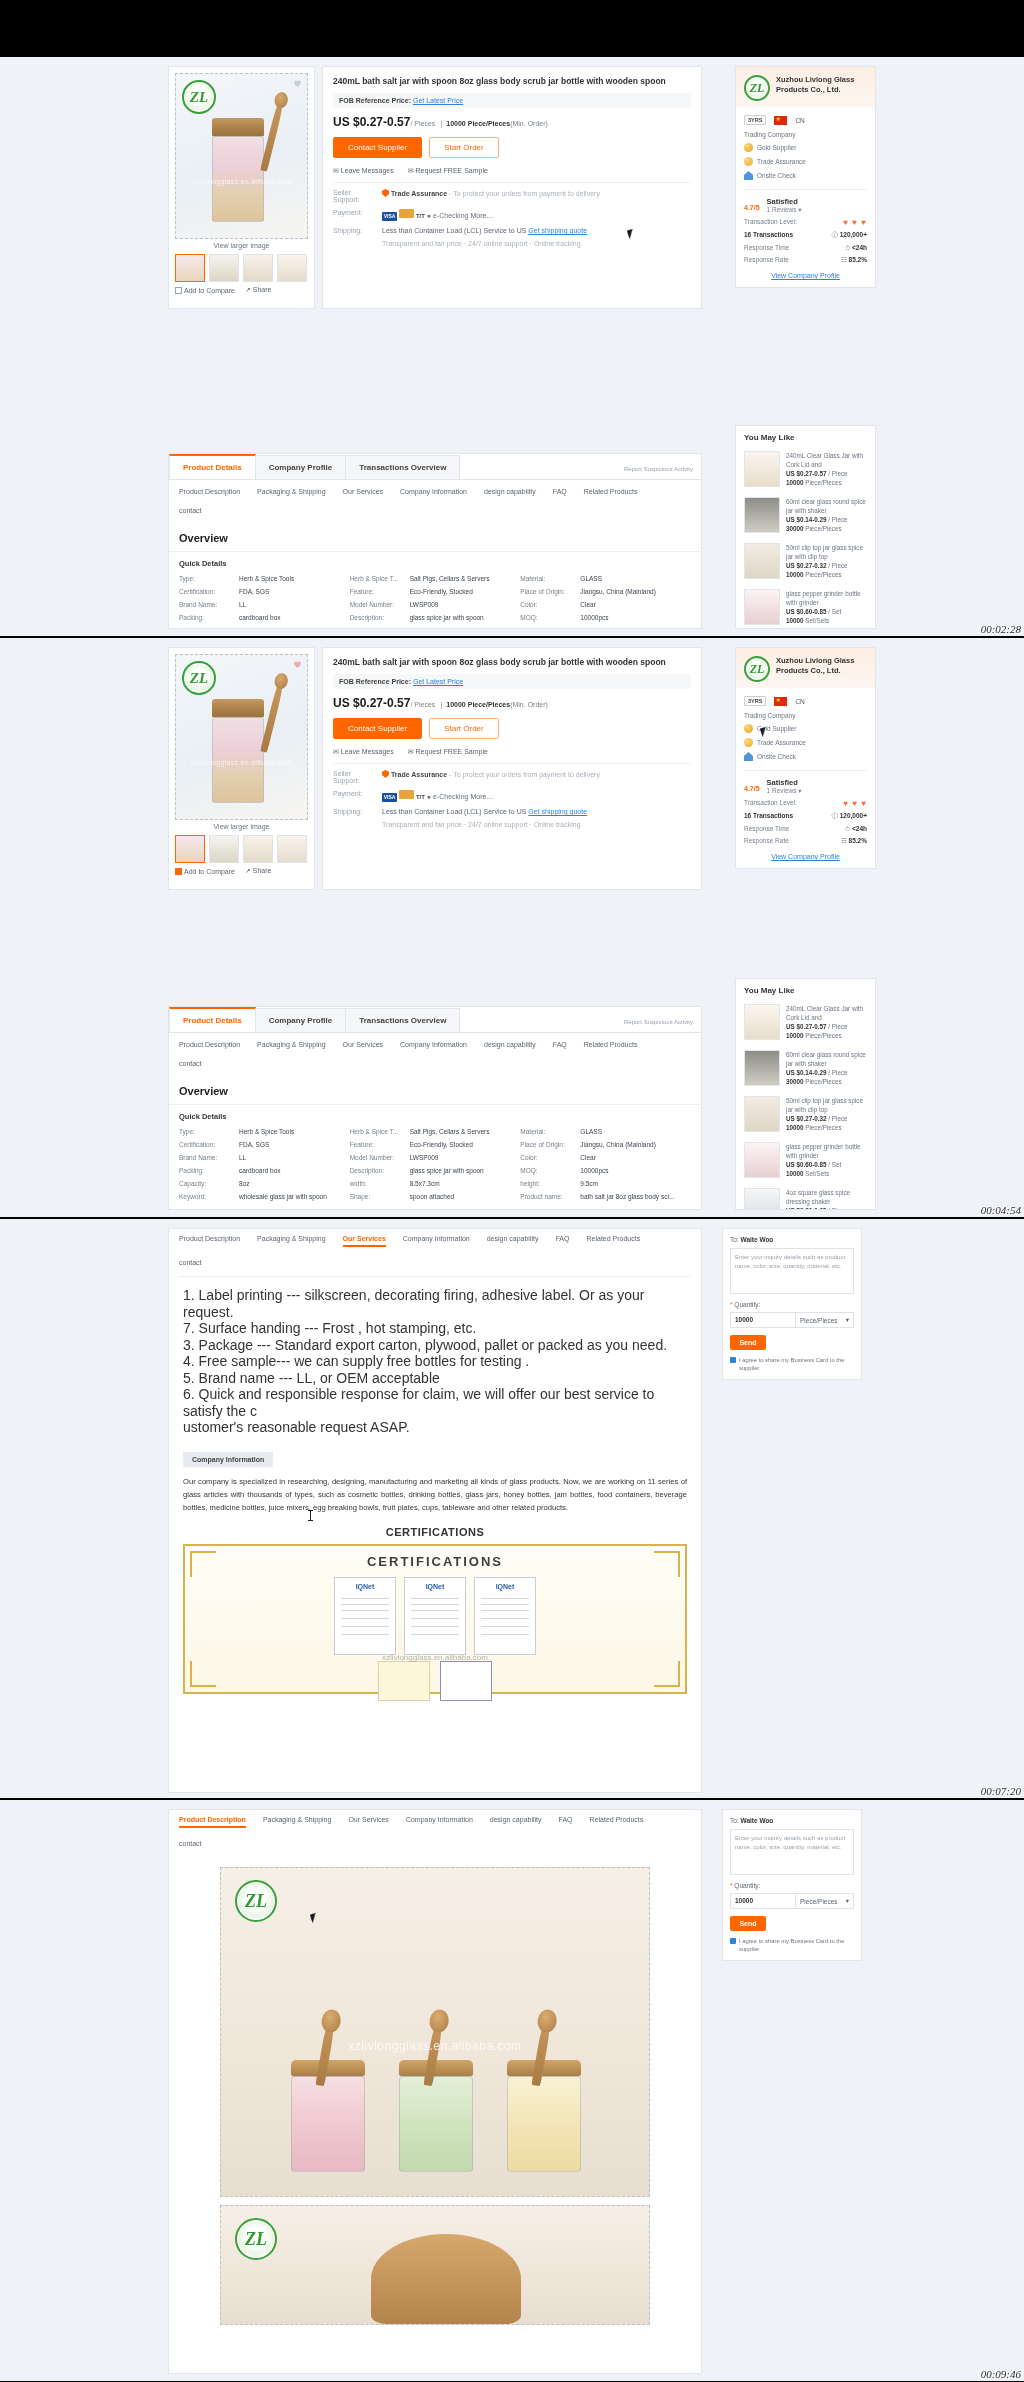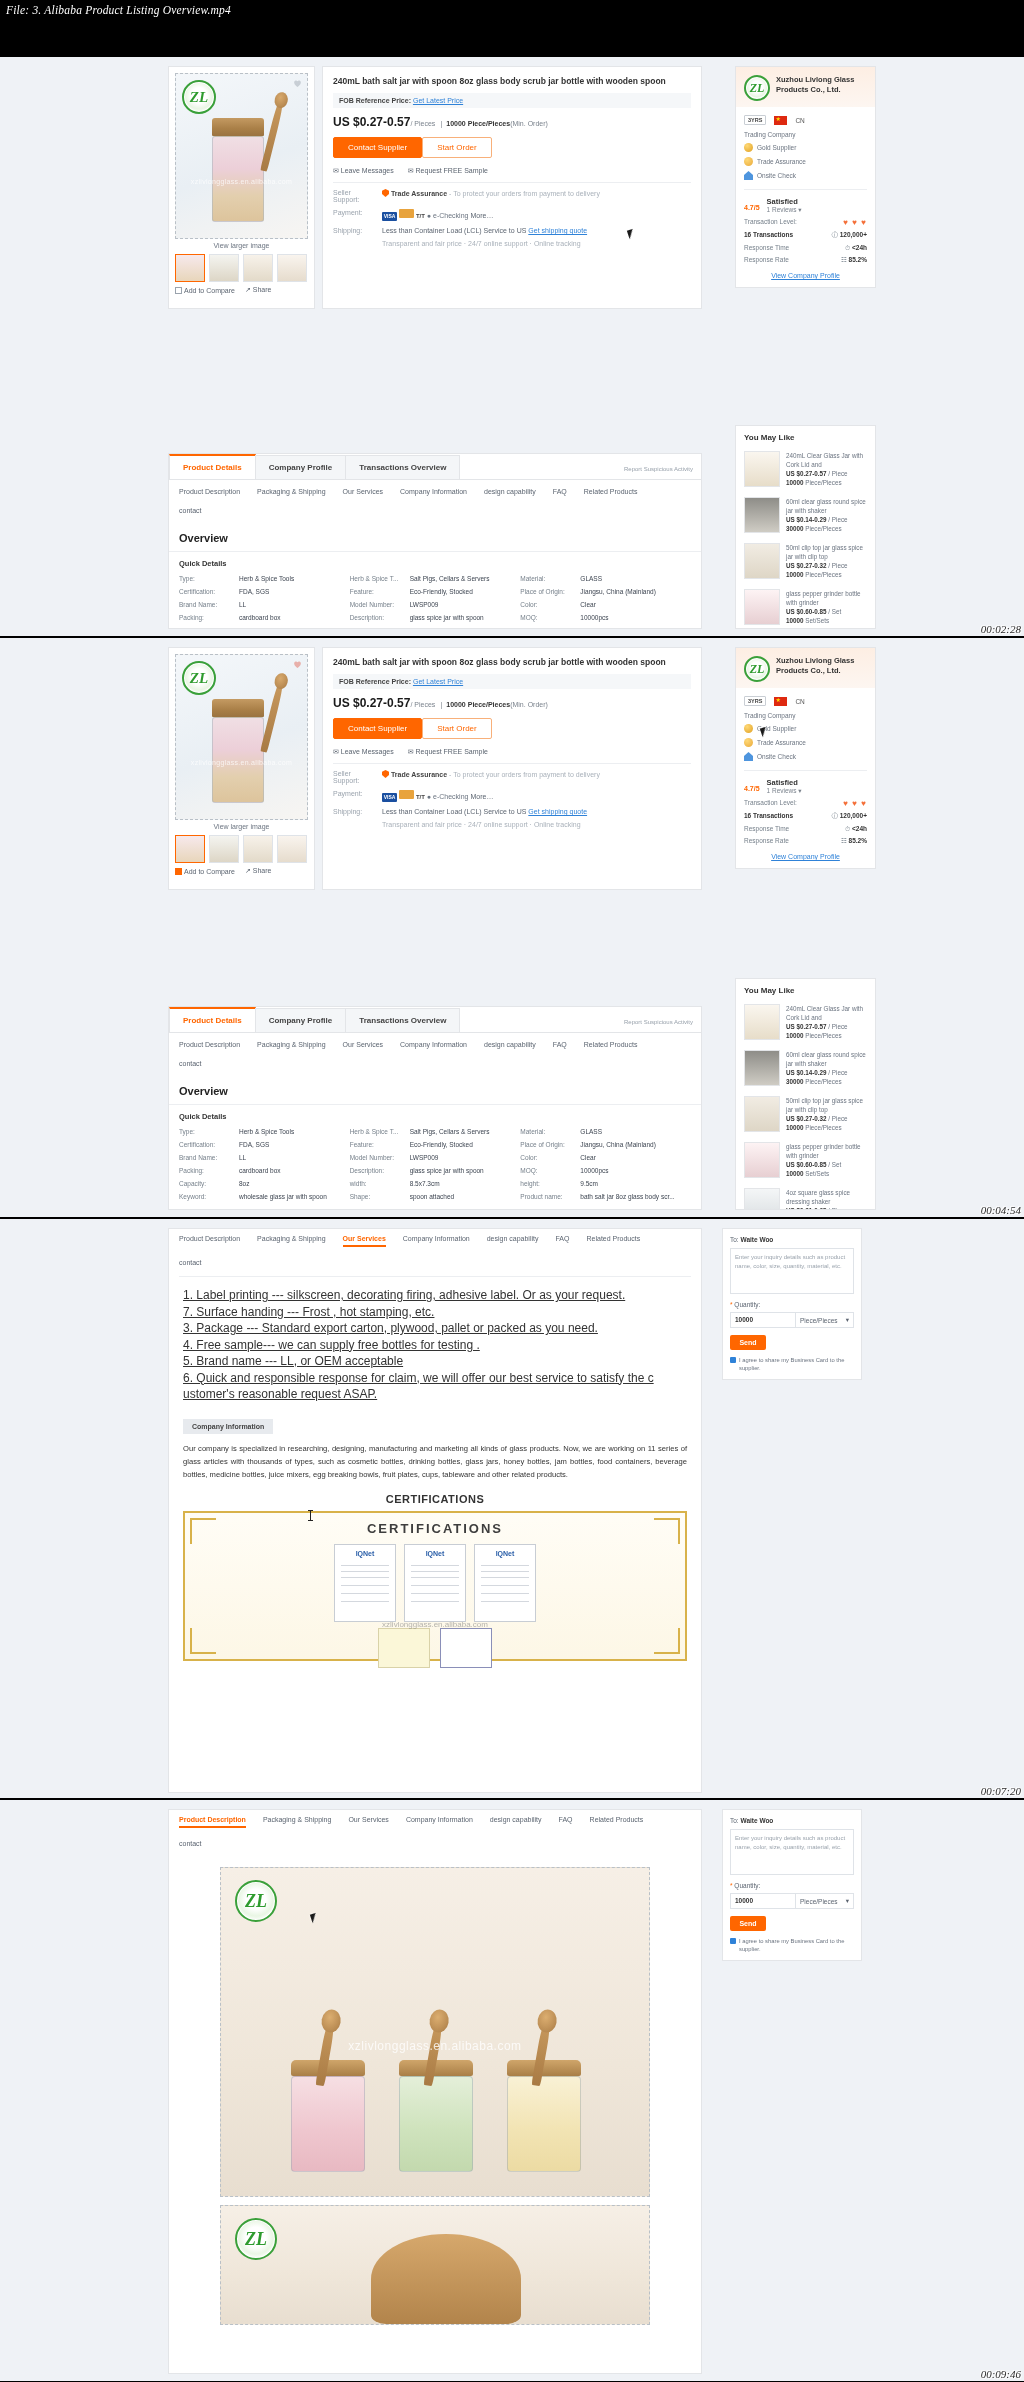--- a/index.html
+++ b/index.html
@@ -103,21 +103,21 @@
   .chk { width:7px; height:7px; border:1px solid #9aa3ad; display:inline-block; margin-right:2px; vertical-align:-1px;}
 
   
   .ptitle { font-size:8.5px; line-height:12px; color:#333; font-weight:600; }
   .fobrow { background:#f5f7f9; padding:4px 6px; font-size:7px; color:#6b7480; margin-top:6px; }
   .fobrow b { color:#444; }
   .fobrow a { color:#2f82d8; text-decoration:underline; }
   .price { font-size:12px; font-weight:bold; color:#1a1a1a; margin-top:7px; }
   .price small { font-size:7px; font-weight:normal; color:#7b838d; }
   .price .moq { font-size:7px; font-weight:bold; color:#333; }
-  .btnrow { display:flex; gap:0; margin-top:8px; }
+  .btnrow { display:flex; gap:7px; margin-top:8px; }
   .btn {
     font-size:8px; padding:5px 14px; border-radius:2px; text-align:center;
     white-space:nowrap;
   }
   .btn-primary { background:#f60; color:#fff; border:1px solid #f60; }
   .btn-ghost { background:#fff; color:#f60; border:1px solid #f8b07a; }
   .minirow { display:flex; gap:14px; font-size:7px; color:#5b6470; margin-top:9px; align-items:center;}
   .kvrow { font-size:7px; color:#76808b; margin-top:6px; display:flex; gap:5px; }
   .kvrow .k { width:44px; color:#9aa3ad; flex:none; }
   .kvrow .v { color:#5b6470; }
@@ -171,21 +171,21 @@
 
   
   .ov-title { font-size:11px; font-weight:bold; color:#222; padding:8px 10px 7px; border-bottom:1px solid #eceef1;}
   .qd { font-size:7.5px; font-weight:bold; color:#333; padding:7px 10px 4px;}
   .qdtable { display:grid; grid-template-columns:repeat(3,1fr); padding:0 10px 8px; }
   .qdcell { display:flex; font-size:6.5px; color:#5b6470; line-height:13px; padding-right:8px;}
   .qdcell .qk { width:60px; color:#76808b; flex:none;}
   .qdcell .qv { color:#3c4450; }
 
   
-  .svc { font-size:12px; color:#333; line-height:16.5px; padding:10px 14px;text-decoration:underline; }
+  .svc { font-size:14px; color:#333; line-height:16.5px; padding:10px 14px; }
   .sechdr { display:inline-block; background:#e7eaee; color:#444; font-size:7px; font-weight:bold; padding:4px 9px; margin:6px 0 8px 14px;}
   .para { font-size:7.6px; color:#333; line-height:13px; padding:0 14px; text-align:justify;}
   .certtitle { text-align:center; font-size:11px; font-weight:bold; color:#333; letter-spacing:.5px; margin-top:12px;}
   .certband { margin:6px 14px 0; border:2px solid #d8b24a; background:linear-gradient(180deg,#fffdf6,#fdf7e6); position:relative; height:150px;}
   .certband h4 { text-align:center; font-size:13px; letter-spacing:2px; color:#3e3e3e; padding-top:8px; font-weight:bold;}
   .certs { display:flex; gap:8px; justify-content:center; margin-top:8px;}
   .certimg { width:62px; height:78px; background:#fff; border:1px solid #c8cdd4; position:relative; overflow:hidden;}
   .certimg .iq { position:absolute; top:5px; left:0; right:0; text-align:center; font-size:7px; font-weight:bold; color:#2a5ea8;}
   .certimg .ln { position:absolute; left:6px; right:6px; height:1px; background:#d4d8de;}
   .corner { position:absolute; width:26px; height:26px; border:2px solid #d8b24a;}
@@ -227,21 +227,20 @@
     border-bottom:9px solid transparent; transform:rotate(-18deg);
     filter:drop-shadow(0 0 1px #fff);}
   .ibeam { position:absolute; width:1px; height:11px; background:#222; z-index:50; }
   .ibeam:before,.ibeam:after{content:"";position:absolute;left:-2px;width:5px;height:1px;background:#222;}
   .ibeam:before{top:0;} .ibeam:after{bottom:0;}
 </style>
 </head>
 <body>
 
 <div class="mediainfo">
-  <div>File: 3. Alibaba Product Listing Overview.mp4</div>
 </div>
 
 <div class="frames">
 
   <div class="frame">
     <div class="page">
 
       <div class="pcard gallery" style="left:168px; top:9px; width:147px; height:243px;">
         <div class="galbox" style="height:166px;">
           <div class="zlogo" style="left:6px; top:6px; font-size:15px;">ZL</div>

